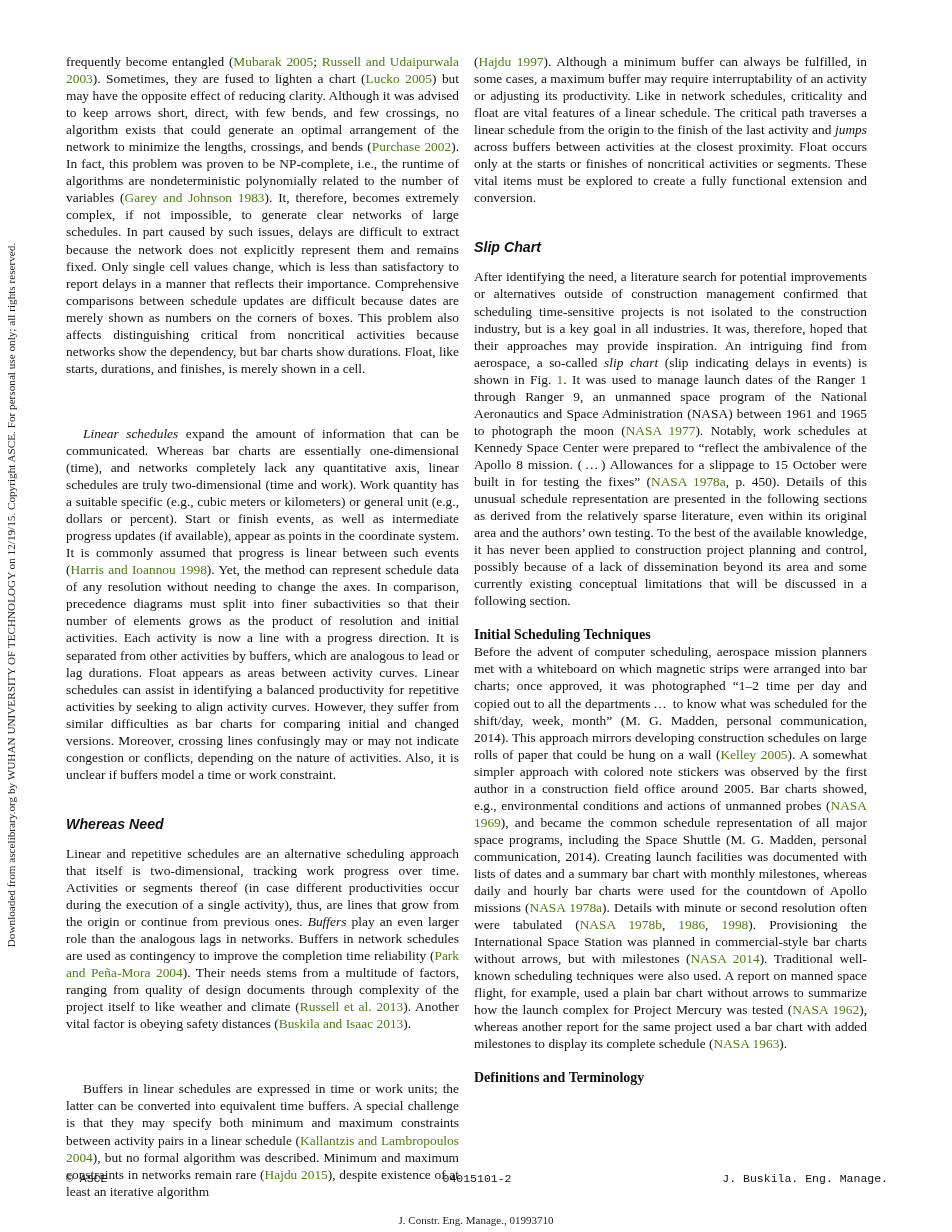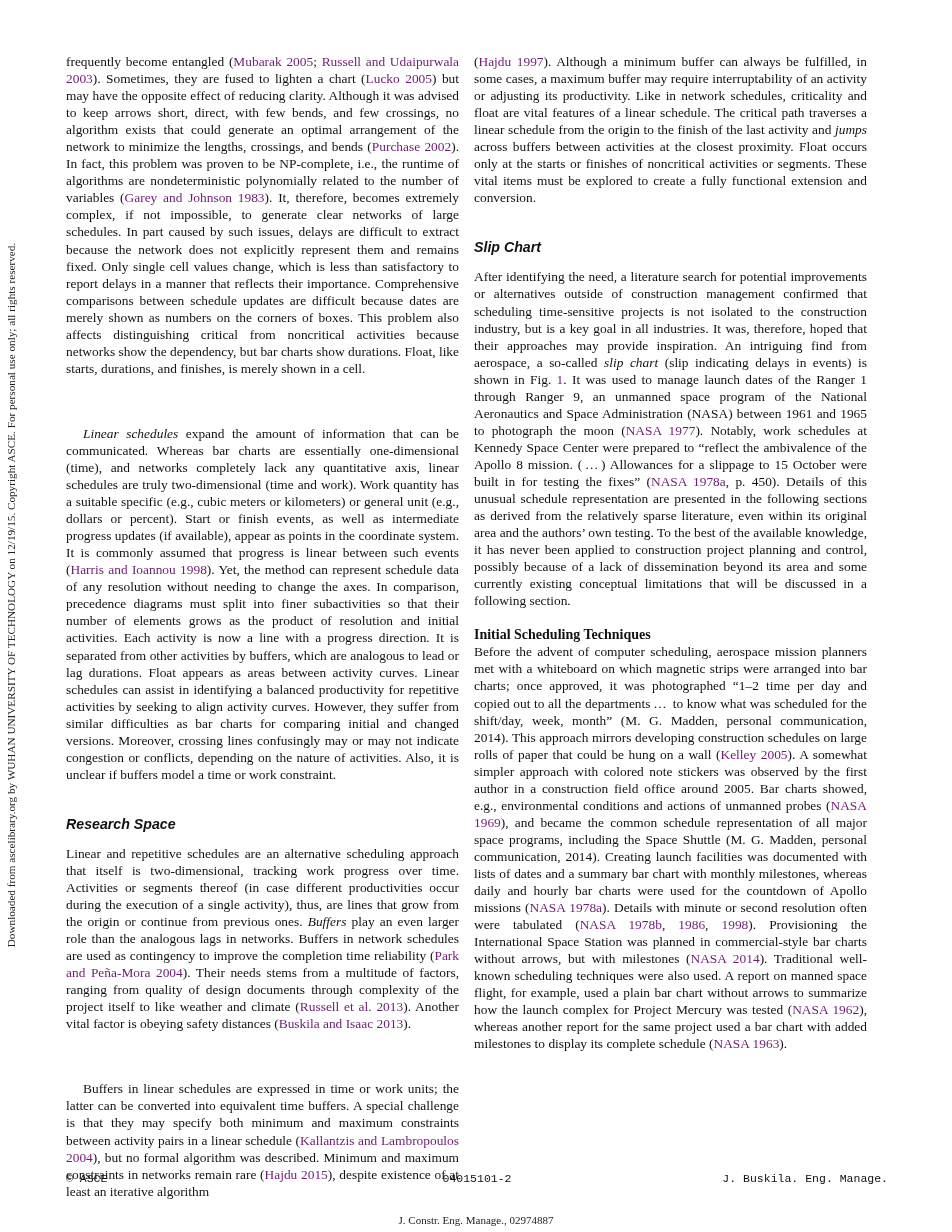--- a/index.html
+++ b/index.html
@@ -15,21 +15,21 @@
   }
   .col {
     position: absolute; top: 53px; width: 393px;
     font-family: "Liberation Serif", serif; font-size: 13.4px; line-height: 17.05px;
     text-align: justify; hyphens: manual;
   }
   .col.left { left: 66px; }
   .col.right { left: 474px; }
   .col p { margin: 0; }
   .col p.indent { text-indent: 17px; margin-top: 48px; }
-  a.ref { color: #701a75; text-decoration: none; }
+  a.ref { color: #4d7c0f; text-decoration: none; }
   .h1 {
     font-family: "Liberation Sans", sans-serif; font-weight: bold; font-style: italic;
     font-size: 14.2px; margin: 33px 0 12px 0; line-height: 17px; text-align: left;
   }
   .h2 {
     font-family: "Liberation Serif", serif; font-weight: bold; font-size: 14px;
     margin: 17px 0 0 0; line-height: 17px; text-align: left;
   }
   .footer {
     position: absolute; top: 1172px; left: 66px; width: 822px; height: 16px;
@@ -48,40 +48,41 @@
 
 <div class="sidebar-note">
   <span>Downloaded from ascelibrary.org by WUHAN UNIVERSITY OF TECHNOLOGY on 12/19/15. Copyright ASCE. For personal use only; all rights reserved.</span>
 </div>
 
 <div class="col left">
   <p><span>frequently become entangled (</span><a class="ref">Mubarak 2005</a><span>; </span><a class="ref">Russell and Udaipurwala 2003</a><span>). Sometimes, they are fused to lighten a chart (</span><a class="ref">Lucko 2005</a><span>) but may have the opposite effect of reducing clarity. Although it was advised to keep arrows short, direct, with few bends, and few crossings, no algorithm exists that could generate an optimal arrangement of the network to minimize the lengths, crossings, and bends (</span><a class="ref">Purchase 2002</a><span>). In fact, this problem was proven to be NP-complete, i.e., the runtime of algorithms are nondeterministic polynomially related to the number of variables (</span><a class="ref">Garey and Johnson 1983</a><span>). It, therefore, becomes extremely complex, if not impossible, to generate clear networks of large schedules. In part caused by such issues, delays are difficult to extract because the network does not explicitly represent them and remains fixed. Only single cell values change, which is less than satisfactory to report delays in a manner that reflects their importance. Comprehensive comparisons between schedule updates are difficult because dates are merely shown as numbers on the corners of boxes. This problem also affects distin­guishing critical from noncritical activities because networks show the dependency, but bar charts show durations. Float, like starts, durations, and finishes, is merely shown in a cell.</span></p>
 
   <p class="indent"><em>Linear schedules</em><span> expand the amount of information that can be communicated. Whereas bar charts are essentially one-dimensional (time), and networks completely lack any quantitative axis, linear schedules are truly two-dimensional (time and work). Work quan­tity has a suitable specific (e.g., cubic meters or kilometers) or gen­eral unit (e.g., dollars or percent). Start or finish events, as well as intermediate progress updates (if available), appear as points in the coordinate system. It is commonly assumed that progress is linear between such events (</span><a class="ref">Harris and Ioannou 1998</a><span>). Yet, the method can represent schedule data of any resolution without needing to change the axes. In comparison, precedence diagrams must split into finer subactivities so that their number of elements grows as the product of resolution and initial activities. Each activity is now a line with a progress direction. It is separated from other activities by buffers, which are analogous to lead or lag durations. Float appears as areas between activity curves. Linear schedules can assist in identifying a balanced productivity for repetitive activities by seek­ing to align activity curves. However, they suffer from similar dif­ficulties as bar charts for comparing initial and changed versions. Moreover, crossing lines confusingly may or may not indicate con­gestion or conflicts, depending on the nature of activities. Also, it is unclear if buffers model a time or work constraint.</span></p>
 
-  <div class="h1">Research Space</div>
+  <div class="h1">Whereas Need</div>
 
   <p><span>Linear and repetitive schedules are an alternative scheduling ap­proach that itself is two-dimensional, tracking work progress over time. Activities or segments thereof (in case different productivities occur during the execution of a single activity), thus, are lines that grow from the origin or continue from previous ones. </span><em>Buffers</em><span> play an even larger role than the analogous lags in networks. Buffers in network schedules are used as contingency to improve the comple­tion time reliability (</span><a class="ref">Park and Peña-Mora 2004</a><span>). Their needs stems from a multitude of factors, ranging from quality of design docu­ments through complexity of the project itself to like weather and climate (</span><a class="ref">Russell et al. 2013</a><span>). Another vital factor is obeying safety distances (</span><a class="ref">Buskila and Isaac 2013</a><span>).</span></p>
 
   <p class="indent"><span>Buffers in linear schedules are expressed in time or work units; the latter can be converted into equivalent time buffers. A special challenge is that they may specify both minimum and maximum constraints between activity pairs in a linear schedule (</span><a class="ref">Kallantzis and Lambropoulos 2004</a><span>), but no formal algorithm was described. Minimum and maximum constraints in networks remain rare (</span><a class="ref">Hajdu 2015</a><span>), despite existence of at least an iterative algorithm</span></p>
 </div>
 
 <div class="col right">
   <p><span>(</span><a class="ref">Hajdu 1997</a><span>). Although a minimum buffer can always be fulfilled, in some cases, a maximum buffer may require interruptability of an activity or adjusting its productivity. Like in network schedules, criticality and float are vital features of a linear schedule. The criti­cal path traverses a linear schedule from the origin to the finish of the last activity and </span><em>jumps</em><span> across buffers between activities at the closest proximity. Float occurs only at the starts or finishes of non­critical activities or segments. These vital items must be explored to create a fully functional extension and conversion.</span></p>
 
   <div class="h1">Slip Chart</div>
 
   <p><span>After identifying the need, a literature search for potential improve­ments or alternatives outside of construction management con­firmed that scheduling time-sensitive projects is not isolated to the construction industry, but is a key goal in all industries. It was, therefore, hoped that their approaches may provide inspiration. An intriguing find from aerospace, a so-called </span><em>slip chart</em><span> (slip indicat­ing delays in events) is shown in Fig. </span><a class="ref">1</a><span>. It was used to manage launch dates of the Ranger 1 through Ranger 9, an unmanned space program of the National Aeronautics and Space Administration (NASA) between 1961 and 1965 to photograph the moon (</span><a class="ref">NASA 1977</a><span>). Notably, work schedules at Kennedy Space Center were pre­pared to “reflect the ambivalence of the Apollo 8 mission. ( … ) Allowances for a slippage to 15 October were built in for testing the fixes” (</span><a class="ref">NASA 1978a</a><span>, p. 450). Details of this unusual schedule representation are presented in the following sections as derived from the relatively sparse literature, even within its original area and the authors’ own testing. To the best of the available knowl­edge, it has never been applied to construction project planning and control, possibly because of a lack of dissemination beyond its area and some currently existing conceptual limitations that will be dis­cussed in a following section.</span></p>
 
   <div class="h2">Initial Scheduling Techniques</div>
 
   <p><span>Before the advent of computer scheduling, aerospace mission plan­ners met with a whiteboard on which magnetic strips were arranged into bar charts; once approved, it was photographed “1–2 time per day and copied out to all the departments …  to know what was scheduled for the shift/day, week, month” (M. G. Madden, personal communication, 2014). This approach mirrors developing con­struction schedules on large rolls of paper that could be hung on a wall (</span><a class="ref">Kelley 2005</a><span>). A somewhat simpler approach with colored note stickers was observed by the first author in a construction field office around 2005. Bar charts showed, e.g., environmental condi­tions and actions of unmanned probes (</span><a class="ref">NASA 1969</a><span>), and became the common schedule representation of all major space programs, including the Space Shuttle (M. G. Madden, personal communica­tion, 2014). Creating launch facilities was documented with lists of dates and a summary bar chart with monthly milestones, whereas daily and hourly bar charts were used for the countdown of Apollo missions (</span><a class="ref">NASA 1978a</a><span>). Details with minute or second resolution often were tabulated (</span><a class="ref">NASA 1978b</a><span>, </span><a class="ref">1986</a><span>, </span><a class="ref">1998</a><span>). Provisioning the International Space Station was planned in commercial-style bar charts without arrows, but with milestones (</span><a class="ref">NASA 2014</a><span>). Tradi­tional well-known scheduling techniques were also used. A report on manned space flight, for example, used a plain bar chart without arrows to summarize how the launch complex for Project Mercury was tested (</span><a class="ref">NASA 1962</a><span>), whereas another report for the same project used a bar chart with added milestones to display its com­plete schedule (</span><a class="ref">NASA 1963</a><span>).</span></p>
 
+  <div class="h2">Definitions and Terminology</div>
 
 </div>
 
 <div class="footer">
   <span class="l">© ASCE</span>
   <span class="c">04015101-2</span>
   <span class="r">J. Buskila. Eng. Manage.</span>
 </div>
 
-<div class="bottom-cite">J. Constr. Eng. Manage., 02974887</div>
+<div class="bottom-cite">J. Constr. Eng. Manage., 01993710</div>
 
 </body></html>

